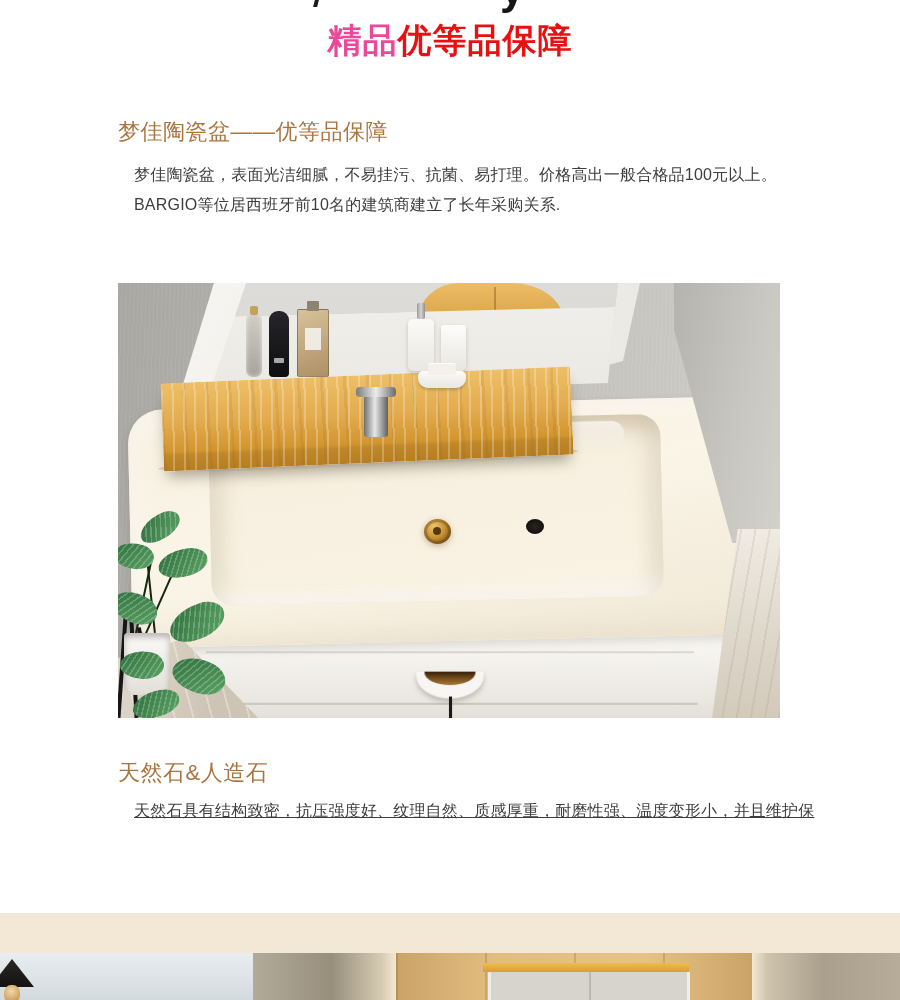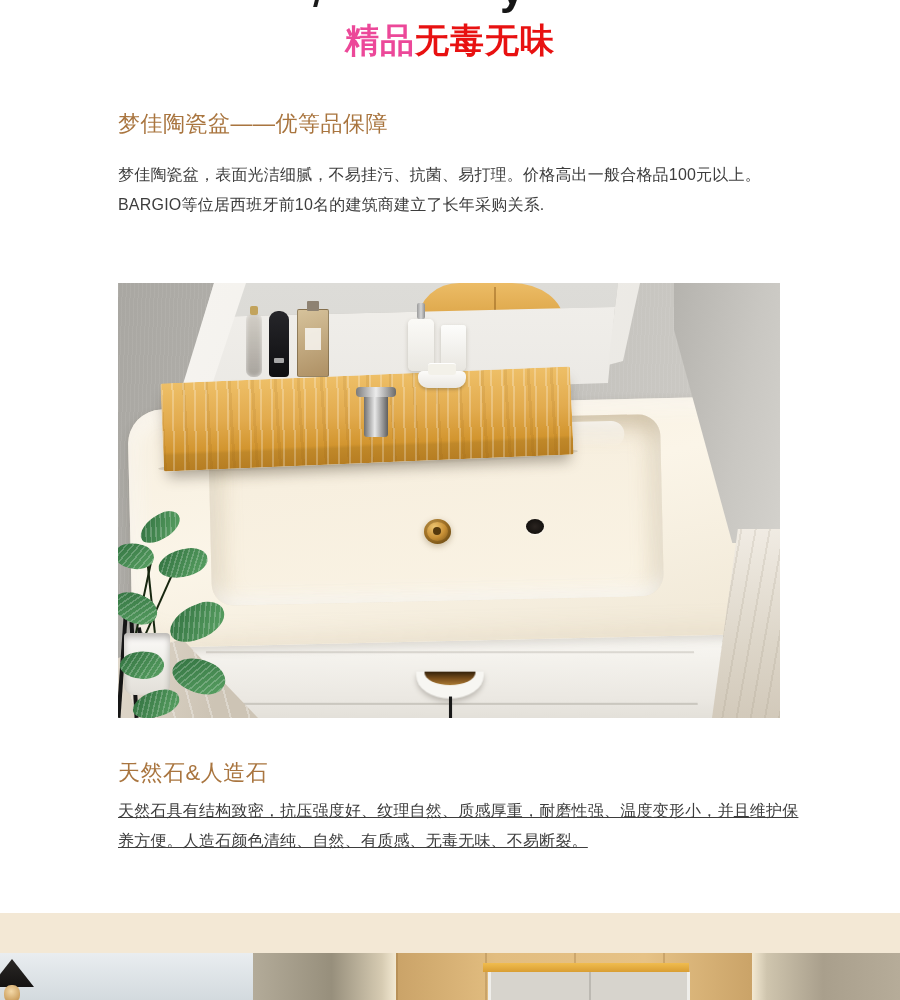--- a/index.html
+++ b/index.html
@@ -12,26 +12,26 @@
   .remnant-y{position:absolute;left:498px;top:0;width:34px;height:13px;overflow:hidden;}
   .remnant-y span{position:absolute;left:2px;top:-33px;font-size:44px;line-height:44px;font-weight:bold;color:#161616;}
   .remnant-dot{position:absolute;left:314px;top:0;width:4px;height:7px;background:#1a1a1a;transform:skewX(-14deg);}
   
   .page-title{position:absolute;left:0;top:22px;width:900px;text-align:center;
     font-size:34px;line-height:36px;font-weight:bold;letter-spacing:1px;}
   .title-black{color:#ec4899;}
   .title-red{color:#e81111;}
   
   .sec-heading{position:absolute;left:118px;font-size:22px;line-height:26px;color:#a9753f;letter-spacing:.5px;}
-  .sec-heading.h1{top:111px;}
+  .sec-heading.h1{top:119px;}
   .sec-heading.h2{top:760px;}
   .para{position:absolute;left:118px;width:700px;font-size:16px;line-height:30px;color:#3d3d3d;letter-spacing:.2px;}
   .para.p1{top:160px;}
   .para.p2{top:796px;text-decoration:underline;}
-  .para .line{white-space:nowrap;}
+  .para .line{white-space:nowrap;margin-left:16px;}
   
   .photo1{position:absolute;left:118px;top:283px;width:662px;height:435px;overflow:hidden;
     background:linear-gradient(100deg,#a9a7a2,#b8b6b1 35%,#c7c5c0 70%,#d2d0cb);}
   .photo1 .tex{position:absolute;inset:0;
     background:repeating-linear-gradient(92deg,rgba(255,255,255,.06) 0 1px,transparent 1px 4px);}
   .p1-mirror{position:absolute;inset:0;background:linear-gradient(180deg,#dddcd8,#cfcec9);
     clip-path:polygon(96px 0,500px 0,497px 24px,86px 34px);}
   .p1-arch{position:absolute;left:300px;top:0;width:146px;height:44px;
     background:linear-gradient(180deg,#ecbc66,#d9a041);
     border-radius:46px 58px 5px 5px / 42px 44px 5px 5px;}
@@ -178,21 +178,21 @@
 </style>
 </head>
 <body>
 
 <div class="remnant-y">
   <span>y</span>
 </div>
 <div class="remnant-dot"></div>
 
 <div class="page-title">
-  <span class="title-black">精品</span><span class="title-red">无毒无味</span>
+  <span class="title-black">精品</span><span class="title-red">优等品保障</span>
 </div>
 
 <div class="sec-heading h1">梦佳陶瓷盆——优等品保障</div>
 <div class="para p1">
   <div class="line">梦佳陶瓷盆，表面光洁细腻，不易挂污、抗菌、易打理。价格高出一般合格品100元以上。</div>
   <div class="line">BARGIO等位居西班牙前10名的建筑商建立了长年采购关系.</div>
 </div>
 
 <div class="photo1">
   <div class="tex"></div>
@@ -244,21 +244,20 @@
     <div class="leaf lf5"></div>
     <div class="leaf lf6"></div>
     <div class="leaf lf7"></div>
     <div class="leaf lf8"></div>
   </div>
 </div>
 
 <div class="sec-heading h2">天然石&amp;人造石</div>
 <div class="para p2">
   <div class="line">天然石具有结构致密，抗压强度好、纹理自然、质感厚重，耐磨性强、温度变形小，并且维护保</div>
-  <div class="line">养方便。人造石颜色清纯、自然、有质感、无毒无味、不易断裂。</div>
 </div>
 
 <div class="beige-band"></div>
 
 <div class="photo2">
   <div class="p2-bluewall"></div>
   <div class="p2-lampcone"></div>
   <div class="p2-bulb"></div>
   <div class="p2-wall2"></div>
   <div class="p2-wood"></div>

